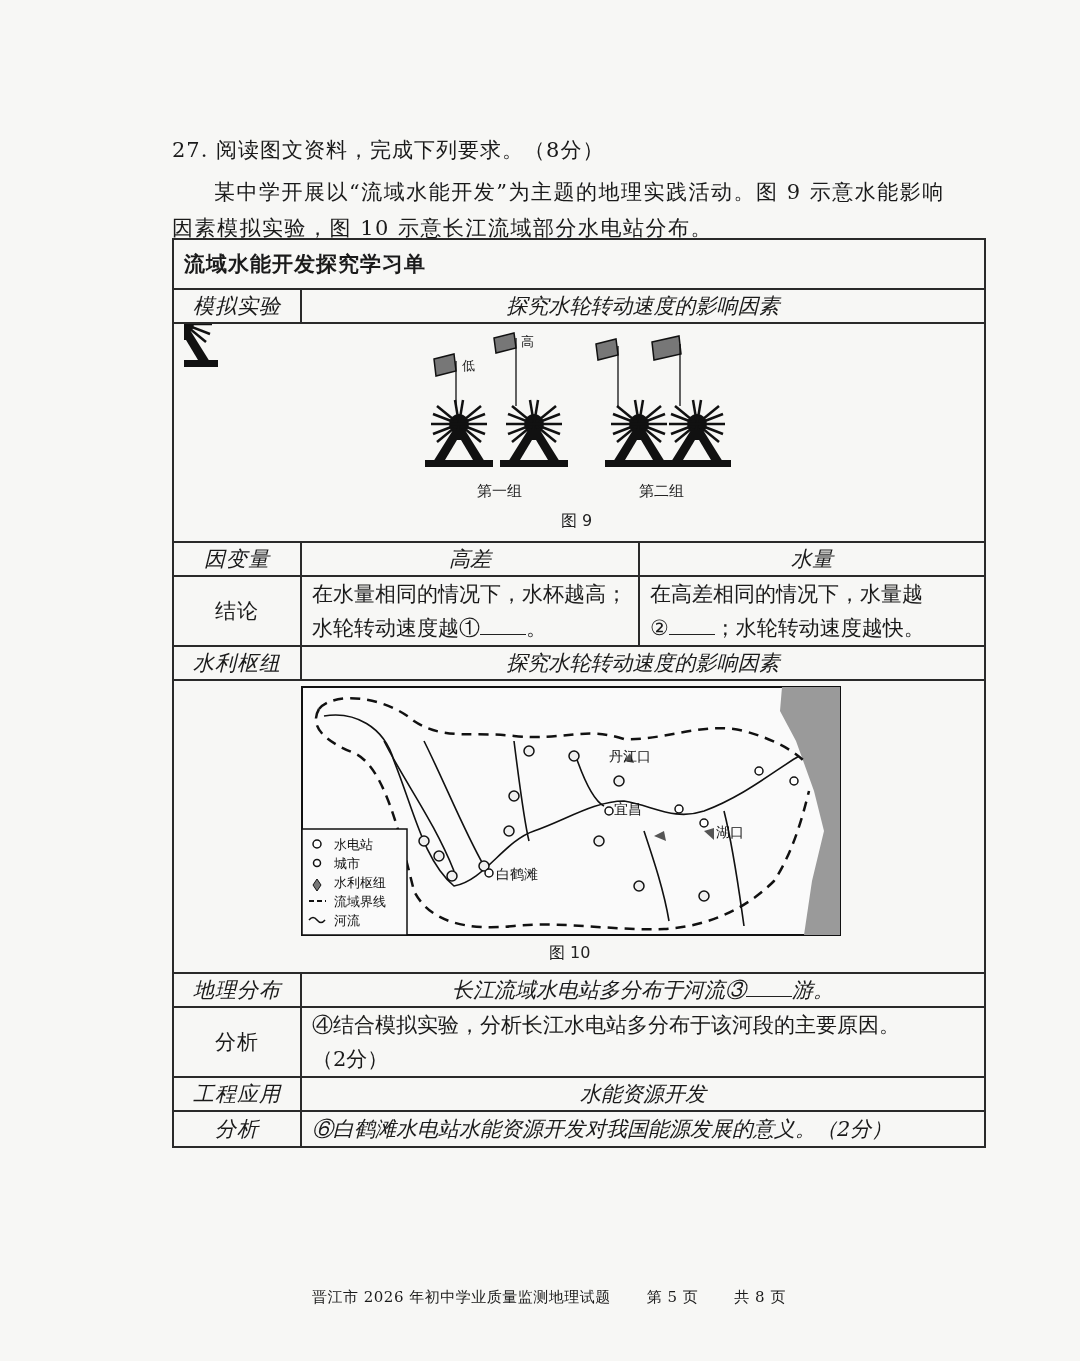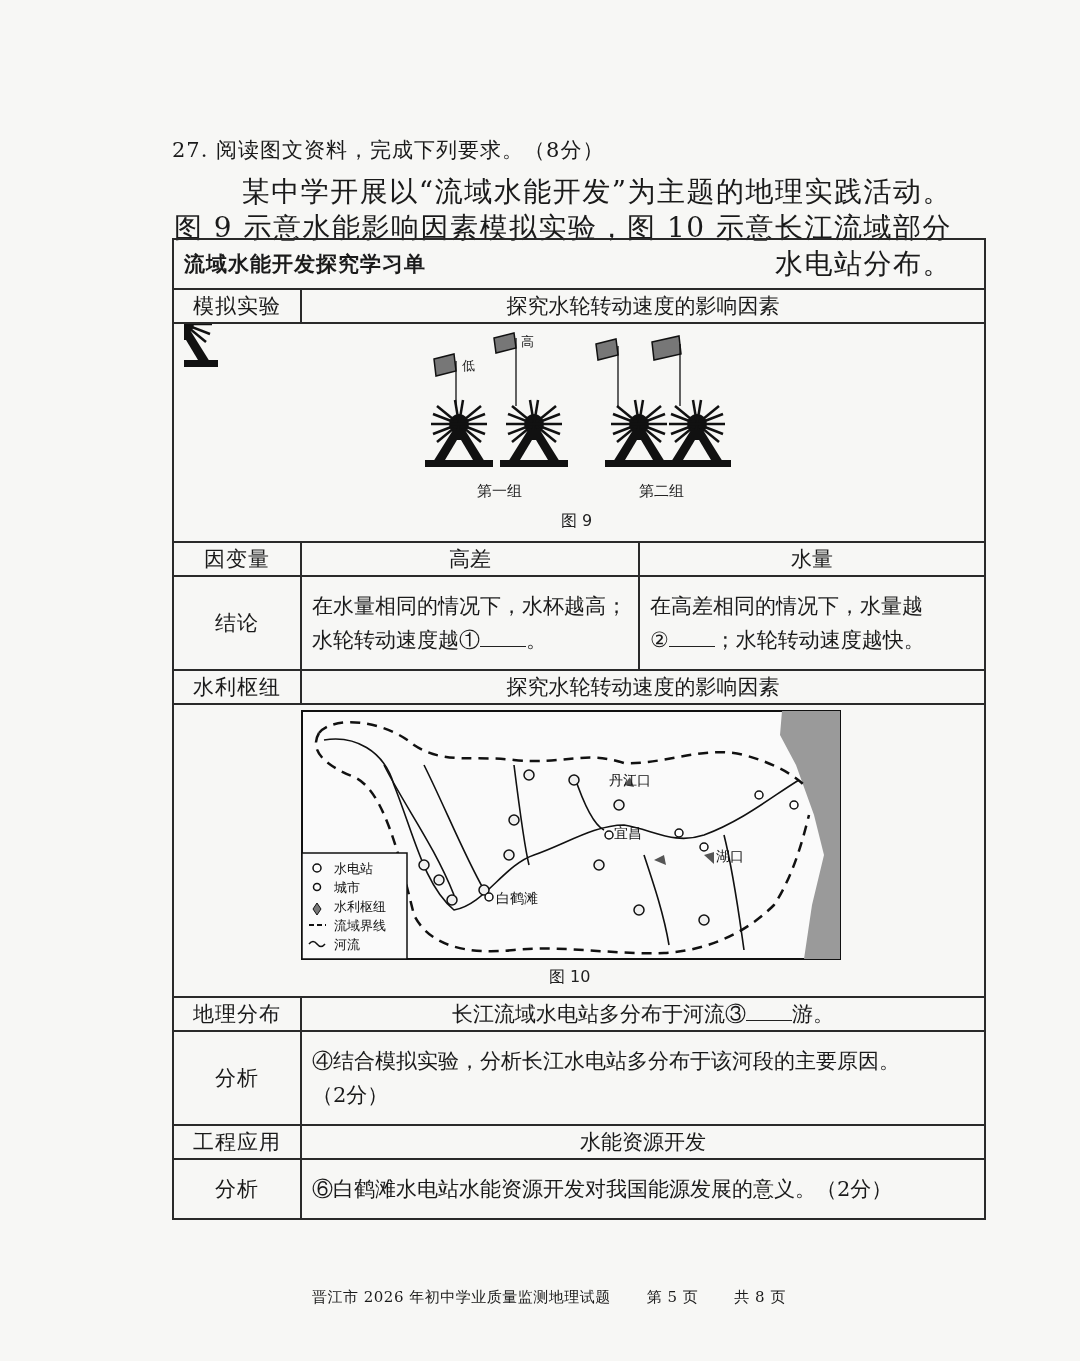--- a/index.html
+++ b/index.html
@@ -1,26 +1,26 @@
 <!DOCTYPE html>
 <html><head>
 <meta charset="utf-8">
 <style>
   html,body{margin:0;padding:0;}
   body{width:1080px;height:1361px;background:#f7f7f5;position:relative;overflow:hidden;
        font-family:"DejaVu Serif","Liberation Serif",serif;color:#1a1a1a;}
   .q-title{position:absolute;left:172px;top:136px;font-size:21px;letter-spacing:1px;}
-  .intro{position:absolute;left:172px;top:174px;width:780px;font-size:28px;line-height:36px;text-indent:42px;letter-spacing:1.5px;text-align:right;}
+  .intro{position:absolute;left:172px;top:174px;width:780px;font-size:21px;line-height:36px;text-indent:42px;letter-spacing:1.5px;}
   table.sheet{position:absolute;left:172px;top:238px;width:790px;border-collapse:collapse;font-size:21px;}
   table.sheet td{border:2px solid #2a2a2a;padding:0 10px;vertical-align:middle;}
   .lbl{width:106px;text-align:center;letter-spacing:1px;}
   .ctr{text-align:center;}
   .hdr{text-align:left;font-weight:bold;letter-spacing:1px;height:48px;}
-  .r34{height:34px;}
-  .txt{line-height:34px;padding:12px 10px !important;}
+  .r34{height:34px;font-style:italic;}
+  .txt{line-height:34px;padding:0 10px !important;}
   .fig9{height:212px;position:relative;}
   .fig10{height:286px;position:relative;border-radius:12px;}
   .blank{display:inline-block;border-bottom:1.5px solid #222;width:46px;height:1px;vertical-align:baseline;}
   .blank.w{width:70px;}
   .footer{position:absolute;left:312px;top:1288px;font-size:15px;letter-spacing:0.5px;}
   .footer span{margin-left:36px;}
   svg text{font-family:"DejaVu Sans","Liberation Sans",sans-serif;}
 </style>
 </head>
 <body>

